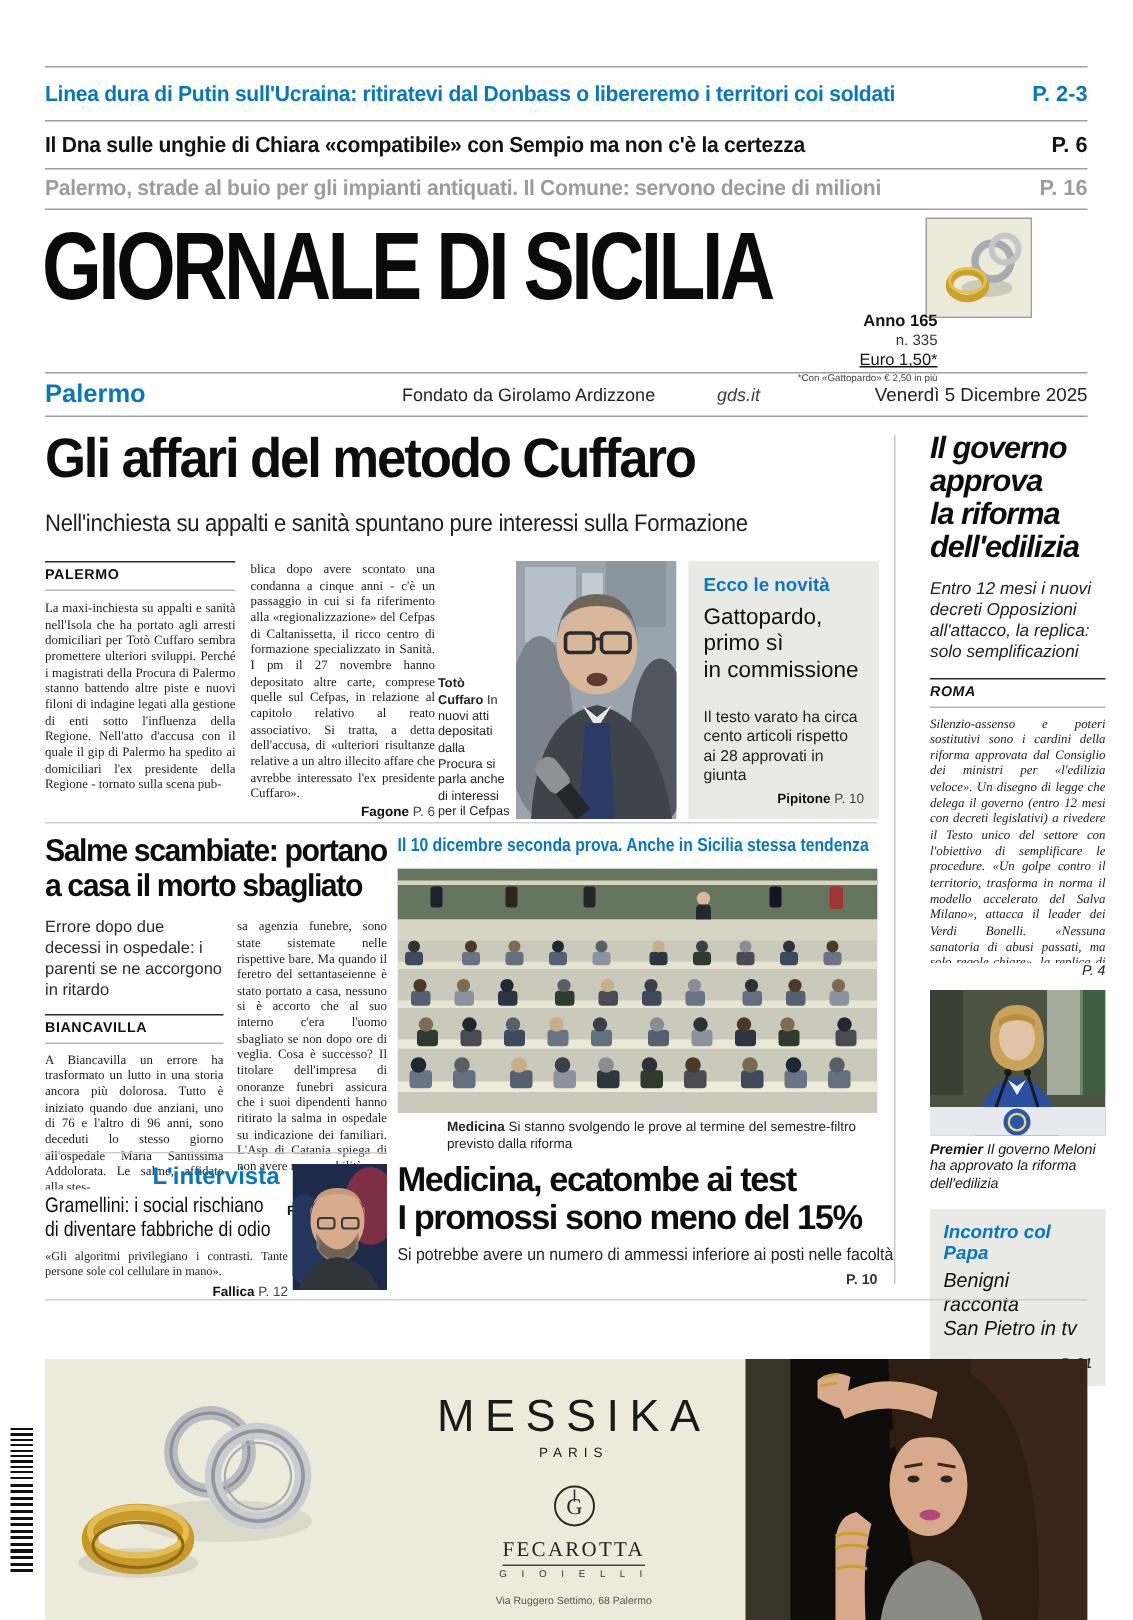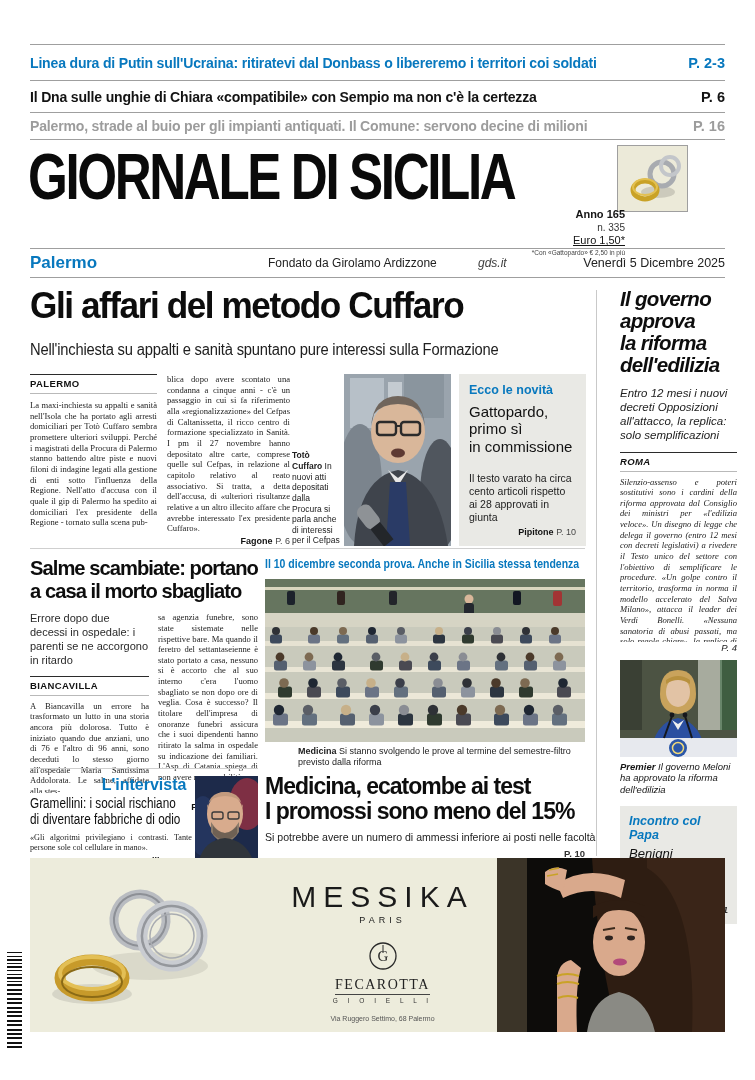--- a/index.html
+++ b/index.html
@@ -114,21 +114,21 @@
   .medicina { left:265px; top:554px; width:320px; position:absolute; }
   .med-kicker { color:#0878be; font-weight:bold; font-size:12.5px; transform:scaleX(.84); }
   .med-photo { margin-top:7px; width:320px; height:163px; }
   .med-cap { margin-top:4px; font-size:9px;margin-left:33px; }
   .med-h { margin-top:5px; font-size:23px; font-weight:bold; letter-spacing:-1px; line-height:1.12; color:#0d0d0d; }
   .med-sub { margin-top:6px; font-size:11.5px; color:#222; transform:scaleX(.92); }
   .med-page { text-align:right; font-size:9.5px; font-weight:bold; color:#333; margin-top:3px; }
 
   
   .rule-bot { left:30px; top:866px; width:695px; height:1px; background:#cfcfcf; position:absolute; }
-  .ad { left:30px; top:858px; width:695px; height:174px; position:absolute; background:#edecdc; overflow:hidden; }
+  .ad { left:30px; top:906px; width:695px; height:174px; position:absolute; background:#edecdc; overflow:hidden; }
   .ad-rings { position:absolute; left:0; top:0; }
   .ad-center { position:absolute; left:230px; top:0; width:245px; height:100%; text-align:center; }
   .ad-brand { margin-top:22px; font-size:30px; letter-spacing:7px; color:#1a1a1a; font-weight:400; }
   .ad-brand-sub { font-size:9px; letter-spacing:4px; color:#1a1a1a; margin-top:1px; }
   .ad-mono { margin-top:16px; }
   .ad-store { font-family:"Liberation Serif", serif; font-size:14px; letter-spacing:1.5px; color:#222;
     border-bottom:1px solid #444; display:inline-block; padding-bottom:1px; }
   .ad-store-sub { font-size:6.5px; letter-spacing:4px; color:#333; margin-top:2px; }
   .ad-addr { font-size:7px; color:#555; margin-top:11px; }
   .ad-model { position:absolute; right:0; top:0; }

